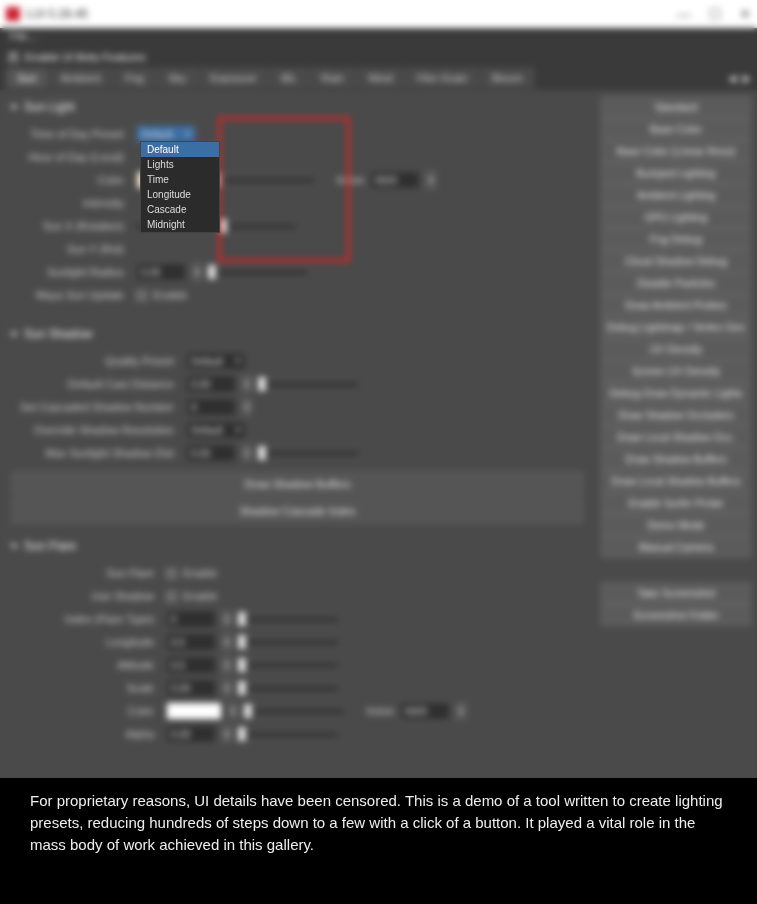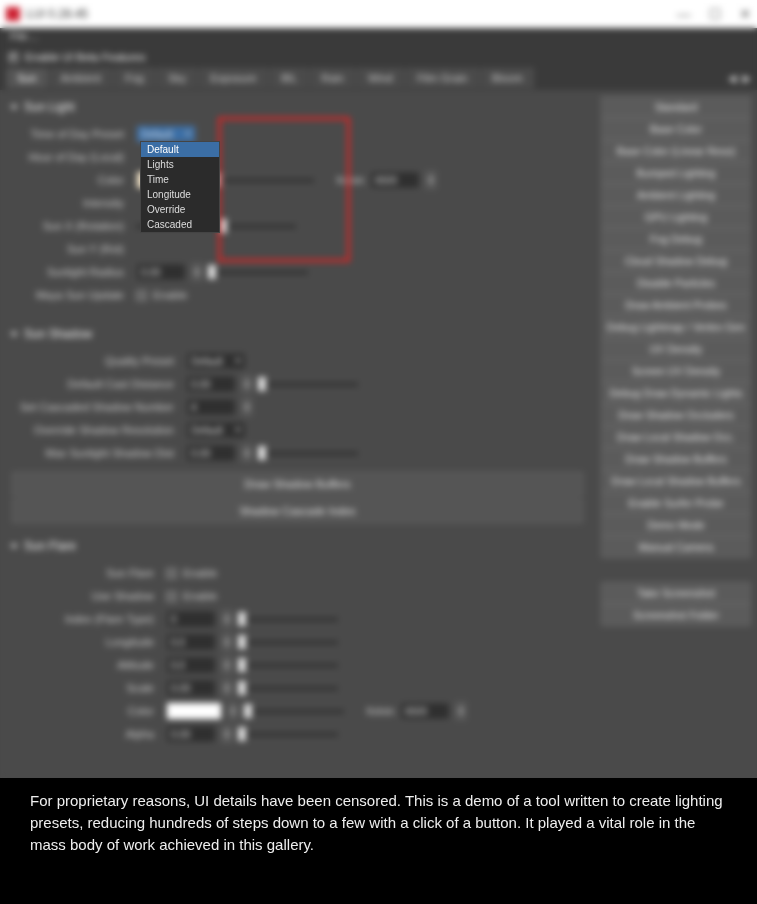--- a/index.html
+++ b/index.html
@@ -389,22 +389,22 @@
             <div class="dd" style="width:60px;background:#3b6ea5">
               <span>Default</span>
               <div class="dd-caret"></div>
             </div>
 
             <div class="dd-open" style="top:18px;left:0" id="tod-options">
                 <div class="opt sel">Default</div>
                 <div class="opt">Lights</div>
                 <div class="opt">Time</div>
                 <div class="opt">Longitude</div>
-                <div class="opt">Override</div>
-                <div class="opt">Cascaded</div>
+                <div class="opt">Cascade</div>
+                <div class="opt">Midnight</div>
               </div>
           </div>
 
           <div class="row">
             <div class="lbl">Hour of Day (Local)</div>
           </div>
 
           <div class="row">
             <div class="lbl">Color</div>
             <div class="swatch" style="background:#f2e3c6"></div>

